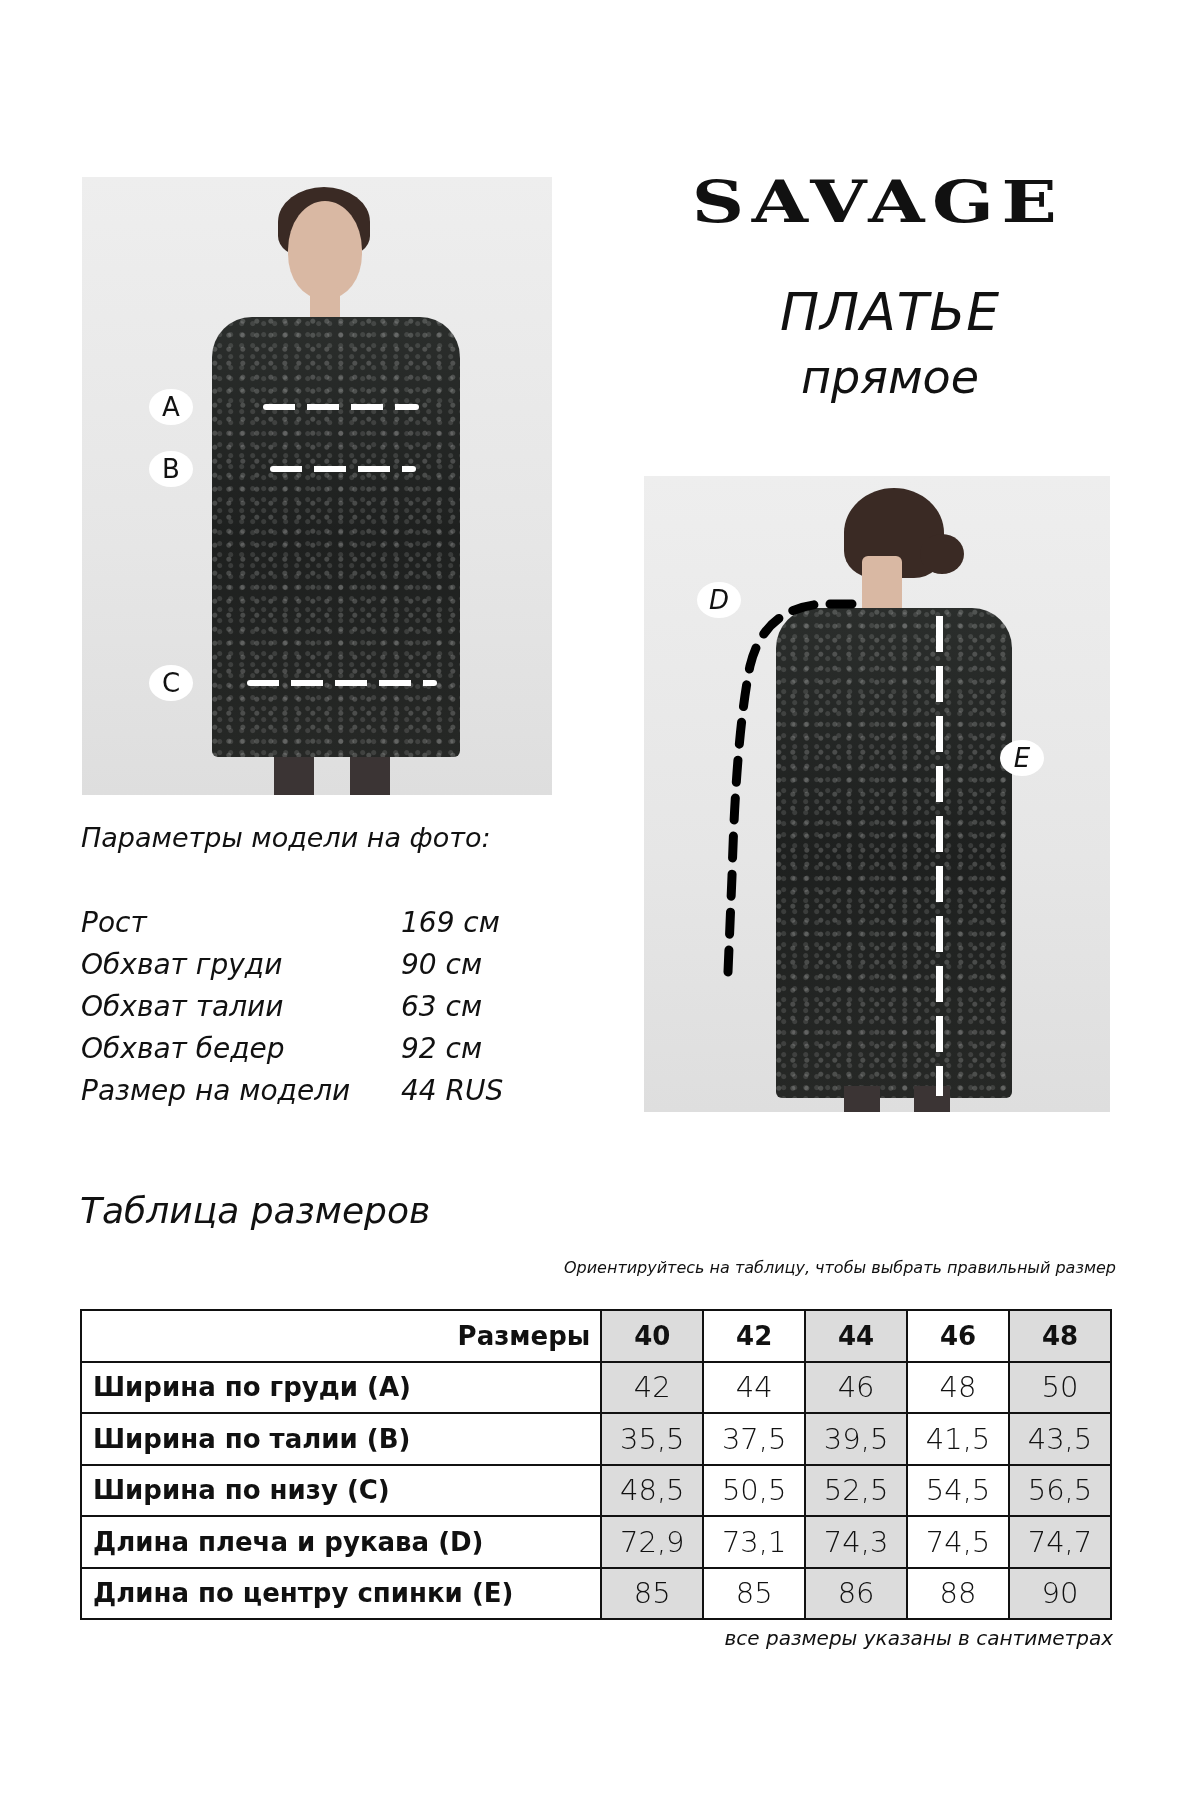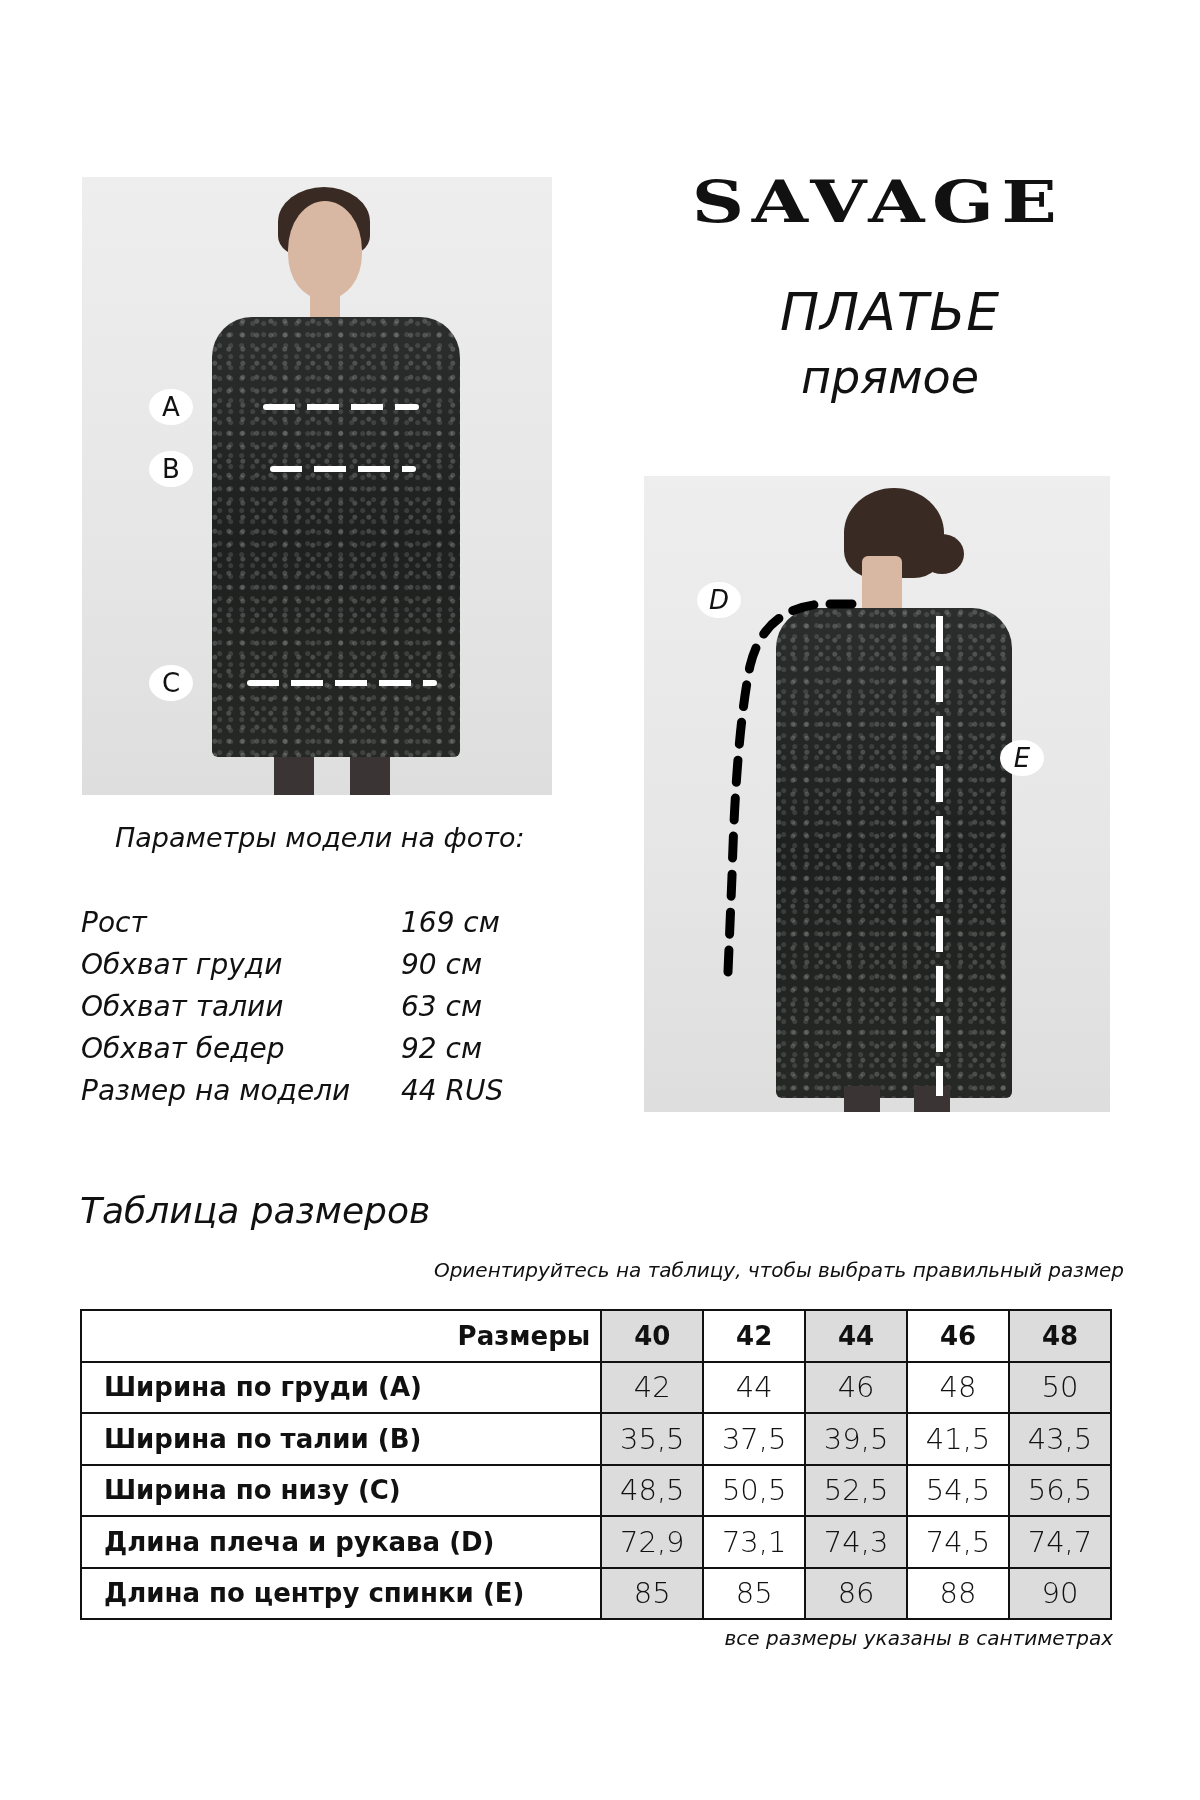--- a/index.html
+++ b/index.html
@@ -28,33 +28,33 @@
   .marker.italic { font-style: italic; }
 
   #brand-logo { position: absolute; left: 638px; top: 168px; width: 480px; text-align: center;
     font-family: "DejaVu Serif", serif; font-weight: bold; font-size: 58px; letter-spacing: 6px; transform: scaleX(1.25); transform-origin: center; }
   #product-title { position: absolute; left: 700px; top: 282px; width: 380px; text-align: center;
     font-family: "DejaVu Sans", sans-serif; font-style: italic; font-size: 52px; font-weight: 300; letter-spacing: 1px; }
   #product-subtitle { position: absolute; left: 700px; top: 350px; width: 380px; text-align: center;
     font-family: "DejaVu Sans", sans-serif; font-style: italic; font-size: 46px; font-weight: 300; }
 
   #model-params { position: absolute; left: 81px; top: 822px; font-family: "DejaVu Sans", sans-serif; font-style: italic; }
-  #model-params-title { font-size: 27px; margin-bottom: 48px; font-weight: 300; margin-left: 34px; }
+  #model-params-title { font-size: 27px; margin-bottom: 48px; font-weight: 300; }
   .param-row { display: flex; font-size: 28px; height: 42px; align-items: center; }
   .param-label { width: 320px; font-style: italic; }
   .param-value { }
 
   #size-table-title { position: absolute; left: 80px; top: 1190px; font-family: "DejaVu Sans", sans-serif; font-style: italic; font-weight: normal; font-size: 36px; }
-  #size-table-hint { position: absolute; right: 76px; top: 1258px; font-family: "DejaVu Sans", sans-serif; font-style: italic; font-size: 20px; }
+  #size-table-hint { position: absolute; right: 84px; top: 1258px; font-family: "DejaVu Sans", sans-serif; font-style: italic; font-size: 16px; }
 
   #size-table { position: absolute; left: 80px; top: 1309px; width: 1032px; border-collapse: collapse; }
   #size-table td, #size-table th { border: 2px solid #111; height: 51.5px; font-family: "DejaVu Sans", sans-serif; }
   #size-table th { font-weight: bold; font-size: 26px; text-align: center; }
   #size-table td { font-size: 29px; text-align: center; font-weight: 300; }
-  #size-table .row-label { text-align: left; padding-left: 22px; font-weight: bold; font-size: 26px; width: 521px; }
+  #size-table .row-label { text-align: left; padding-left: 11px; font-weight: bold; font-size: 26px; width: 521px; }
   #size-table .header-label { text-align: right; padding-right: 10px; width: 521px; }
   #size-table .shade { background: #dcdcdc; }
   #size-table .size-col { width: 102px; }
 
   #table-footnote { position: absolute; right: 87px; top: 1626px; font-family: "DejaVu Sans", sans-serif; font-style: italic; font-size: 20px; }
 </style>
 </head>
 <body>
 
 <div id="photo-front" class="photo">

